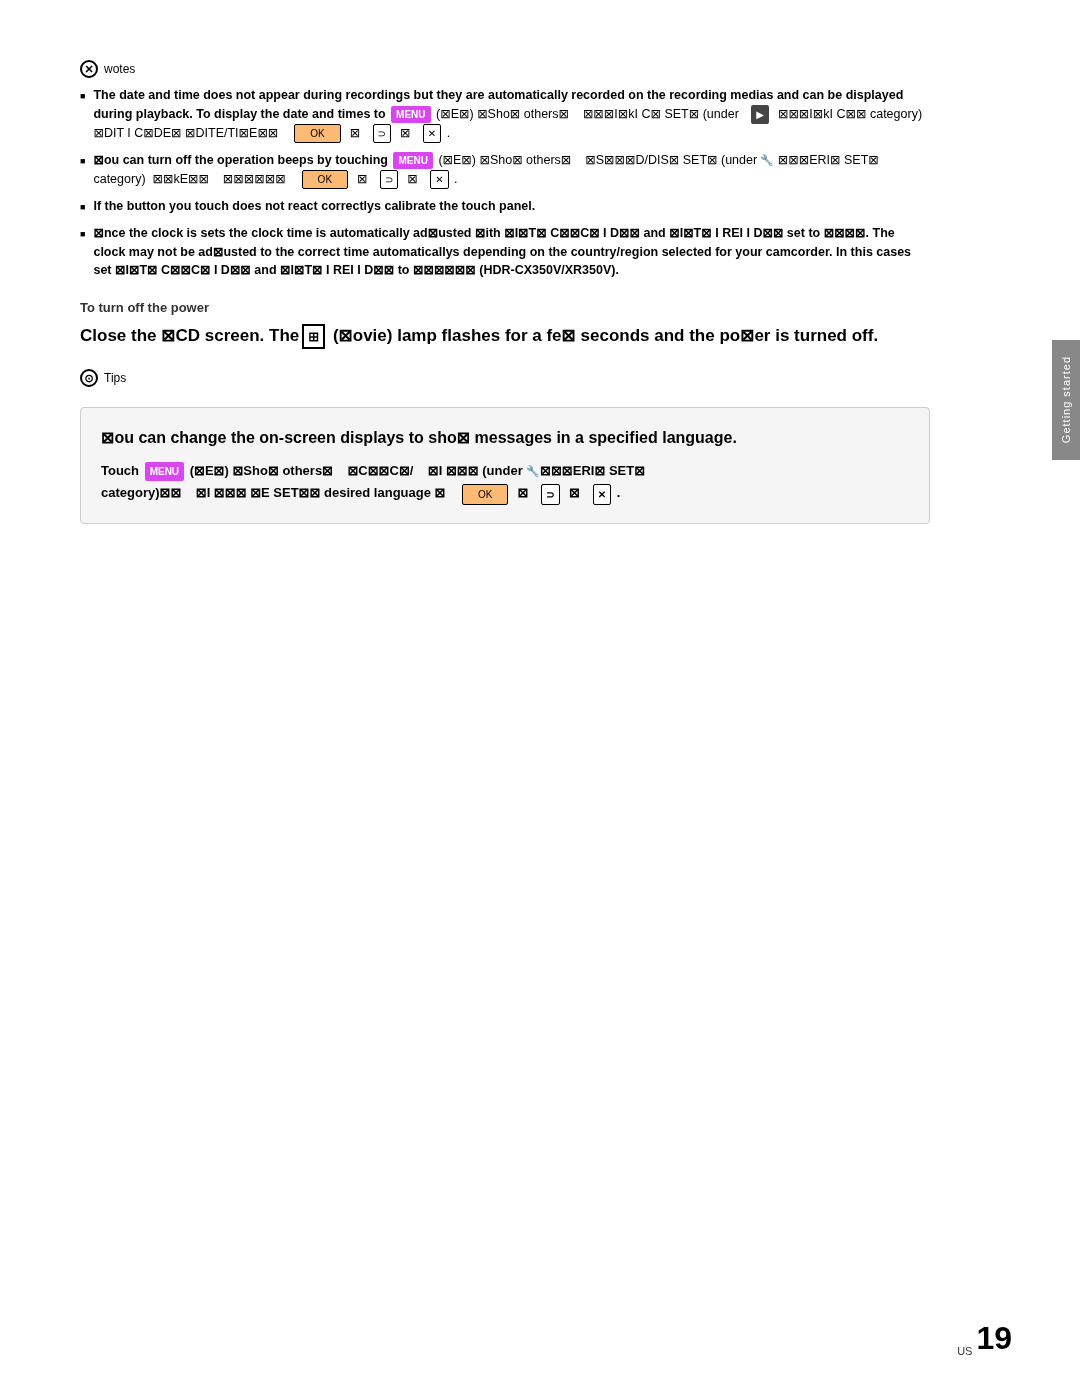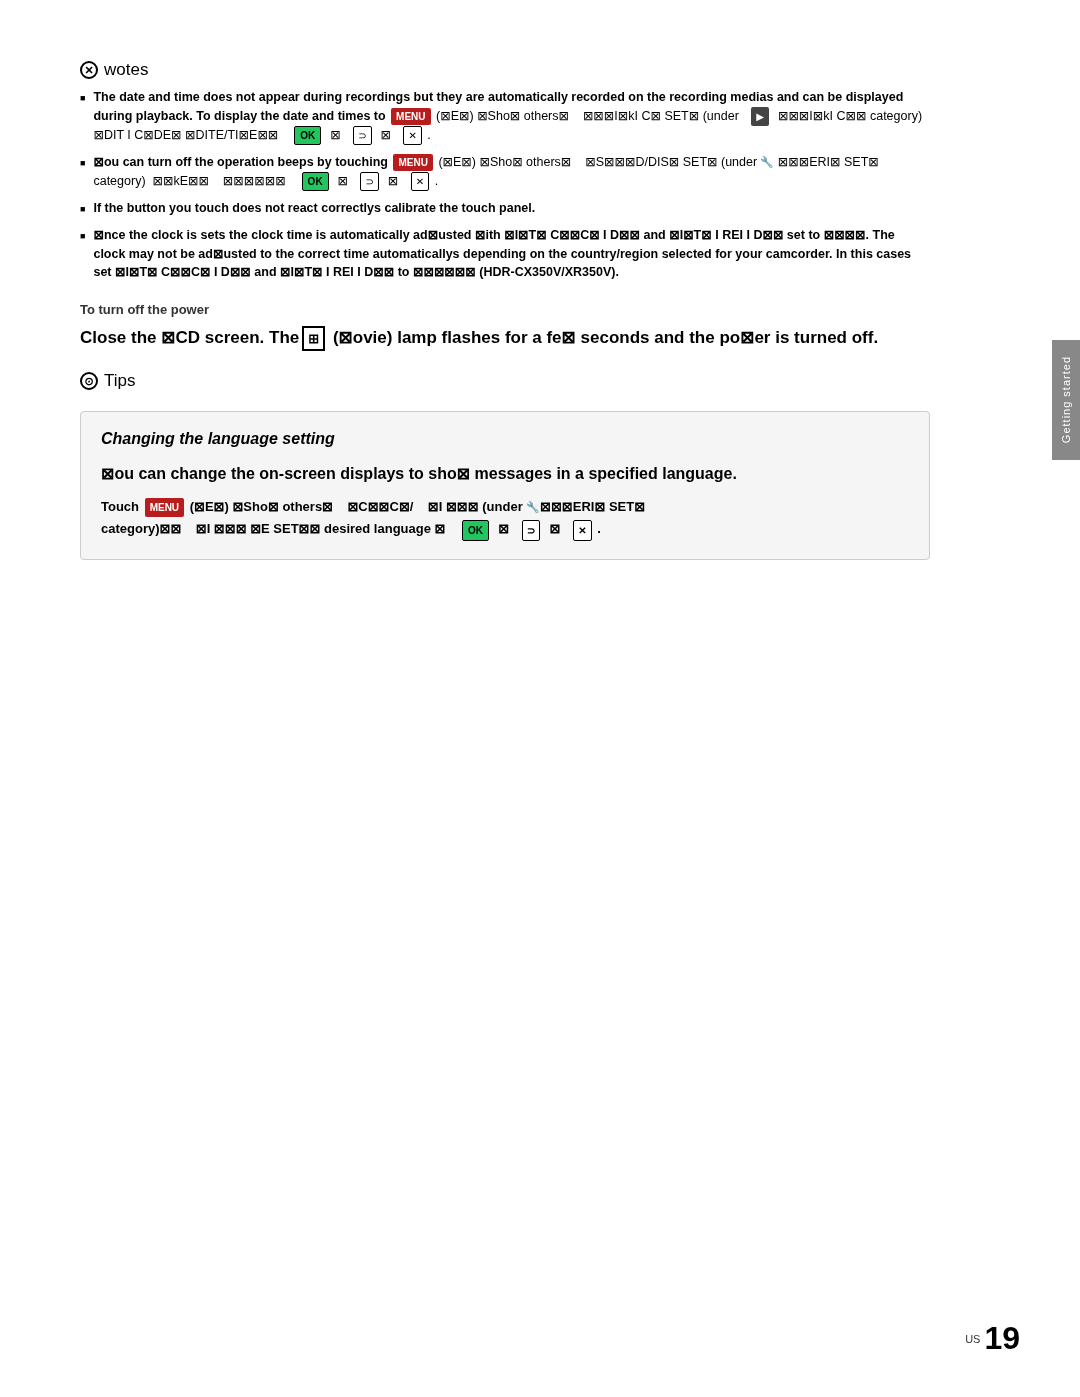--- a/index.html
+++ b/index.html
@@ -37,21 +37,21 @@
       border: 2px solid #000;
       border-radius: 50%;
       display: inline-flex;
       align-items: center;
       justify-content: center;
       font-size: 11px;
       font-weight: bold;
     }
 
     .notes-label {
-      font-size: 17px;
+      font-size: 12px;
     }
 
     .bullet-list {
       list-style: none;
       padding: 0;
     }
 
     .bullet-list li {
       display: flex;
       gap: 8px;
@@ -67,39 +67,39 @@
       flex-shrink: 0;
     }
 
     .bold-text {
       font-weight: bold;
     }
 
     .inline-btn {
       display: inline-flex;
       align-items: center;
-      background: #b91c1c;
+      background: #d946ef;
       color: #fff;
       font-size: 10px;
       font-weight: bold;
       padding: 1px 5px;
       border-radius: 2px;
       margin: 0 2px;
       vertical-align: middle;
     }
 
     .inline-btn-outline {
       display: inline-flex;
       align-items: center;
       border: 1.5px solid #000;
-      background: #22c55e;
+      background: #fdba74;
       color: #000;
       font-size: 10px;
-      font-weight: bold;
-      padding: 1px 5px;
+      font-weight: normal;
+      padding: 1px 15px;
       border-radius: 2px;
       margin: 0 2px;
       vertical-align: middle;
     }
 
     .icon-back {
       display: inline-flex;
       align-items: center;
       background: #fff;
       border: 1.5px solid #000;
@@ -221,23 +221,23 @@
       font-size: 11px;
       writing-mode: vertical-rl;
       text-orientation: mixed;
       transform: rotate(180deg);
       letter-spacing: 1px;
     }
 
     .page-number-area {
       position: absolute;
       bottom: 40px;
-      right: 60px;
-      display: flex;
-      align-items: center;
+      right: 68px;
+      display: flex;
+      align-items: flex-end;
       gap: 4px;
     }
 
     .page-number-us {
       font-size: 11px;
       color: #333;
     }
 
     .page-number {
       font-size: 32px;
@@ -322,21 +322,20 @@
   </div>
 
   <div class="tips-section">
     <div class="tips-icon">
       <span class="tips-icon-circle">⊙</span>
       <span class="notes-label">Tips</span>
     </div>
   </div>
 
   <div class="language-box">
-    <div class="language-box-title">Changing the language setting</div>
     <div class="language-box-desc">⊠ou can change the on-screen displays to sho⊠ messages in a specified language.</div>
     <div class="language-box-instruction">
       Touch&nbsp;<span class="inline-btn">MENU</span>&nbsp;(⊠E⊠) ⊠Sho⊠ others⊠ &nbsp;&nbsp; ⊠C⊠⊠C⊠/ &nbsp;&nbsp; ⊠I ⊠⊠⊠ (under&nbsp;<span class="wrench-icon">🔧</span>⊠⊠⊠ERI⊠ SET⊠<br>
       category)⊠⊠ &nbsp;&nbsp; ⊠I ⊠⊠⊠ ⊠E SET⊠⊠ desired language ⊠ &nbsp;&nbsp;
       <span class="inline-btn-outline">OK</span>
       <span>&nbsp;⊠ &nbsp;</span>
       <span class="icon-back">⊃</span>
       <span>&nbsp;⊠ &nbsp;</span>
       <span class="icon-x">✕</span>
       <span> .</span>

